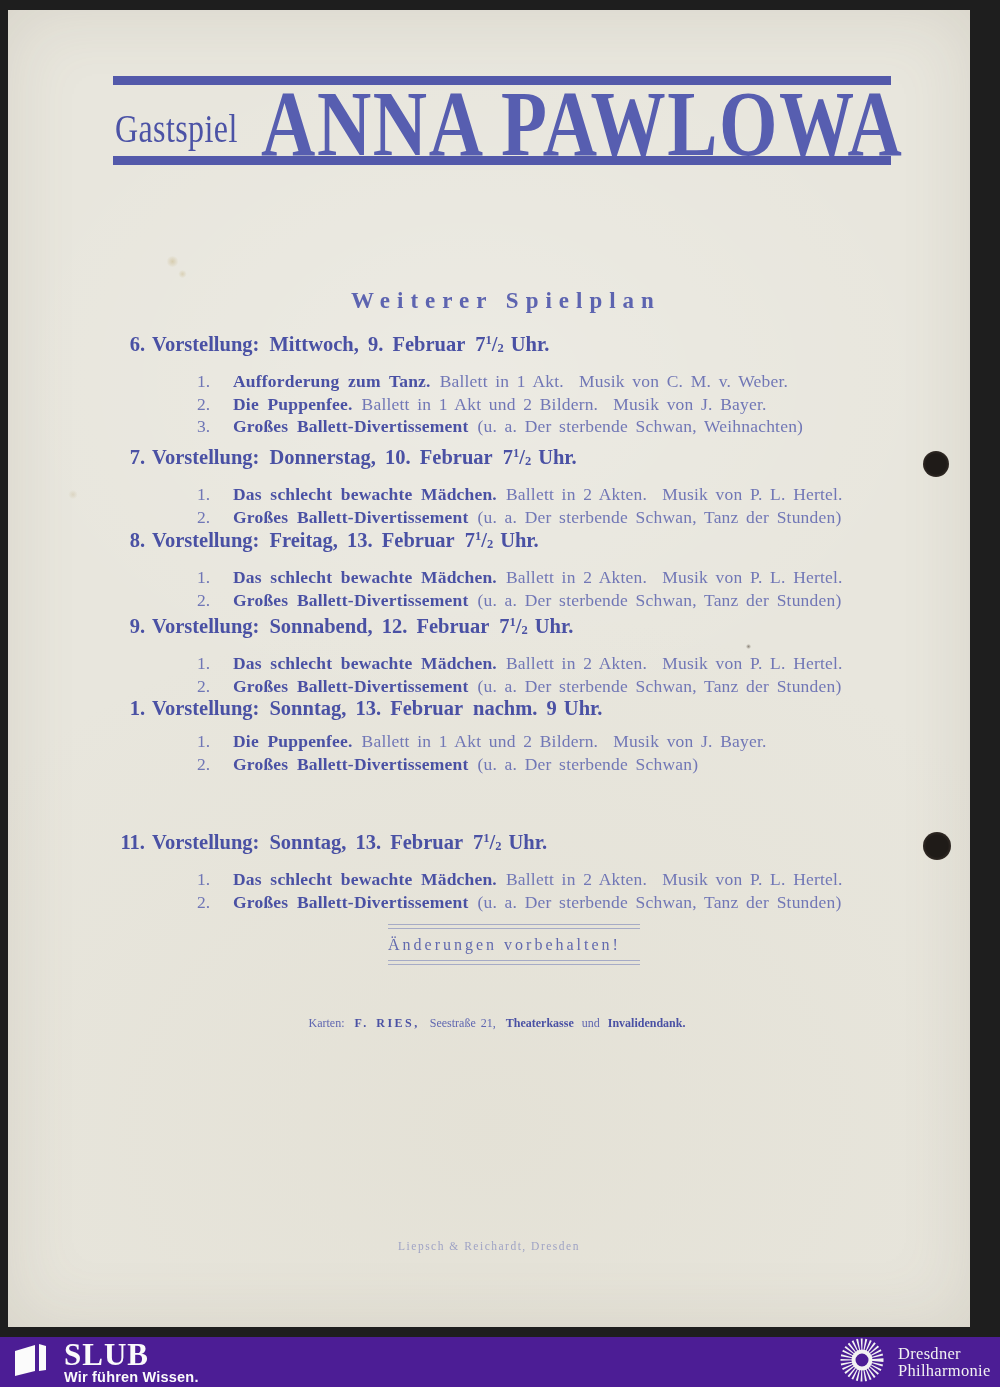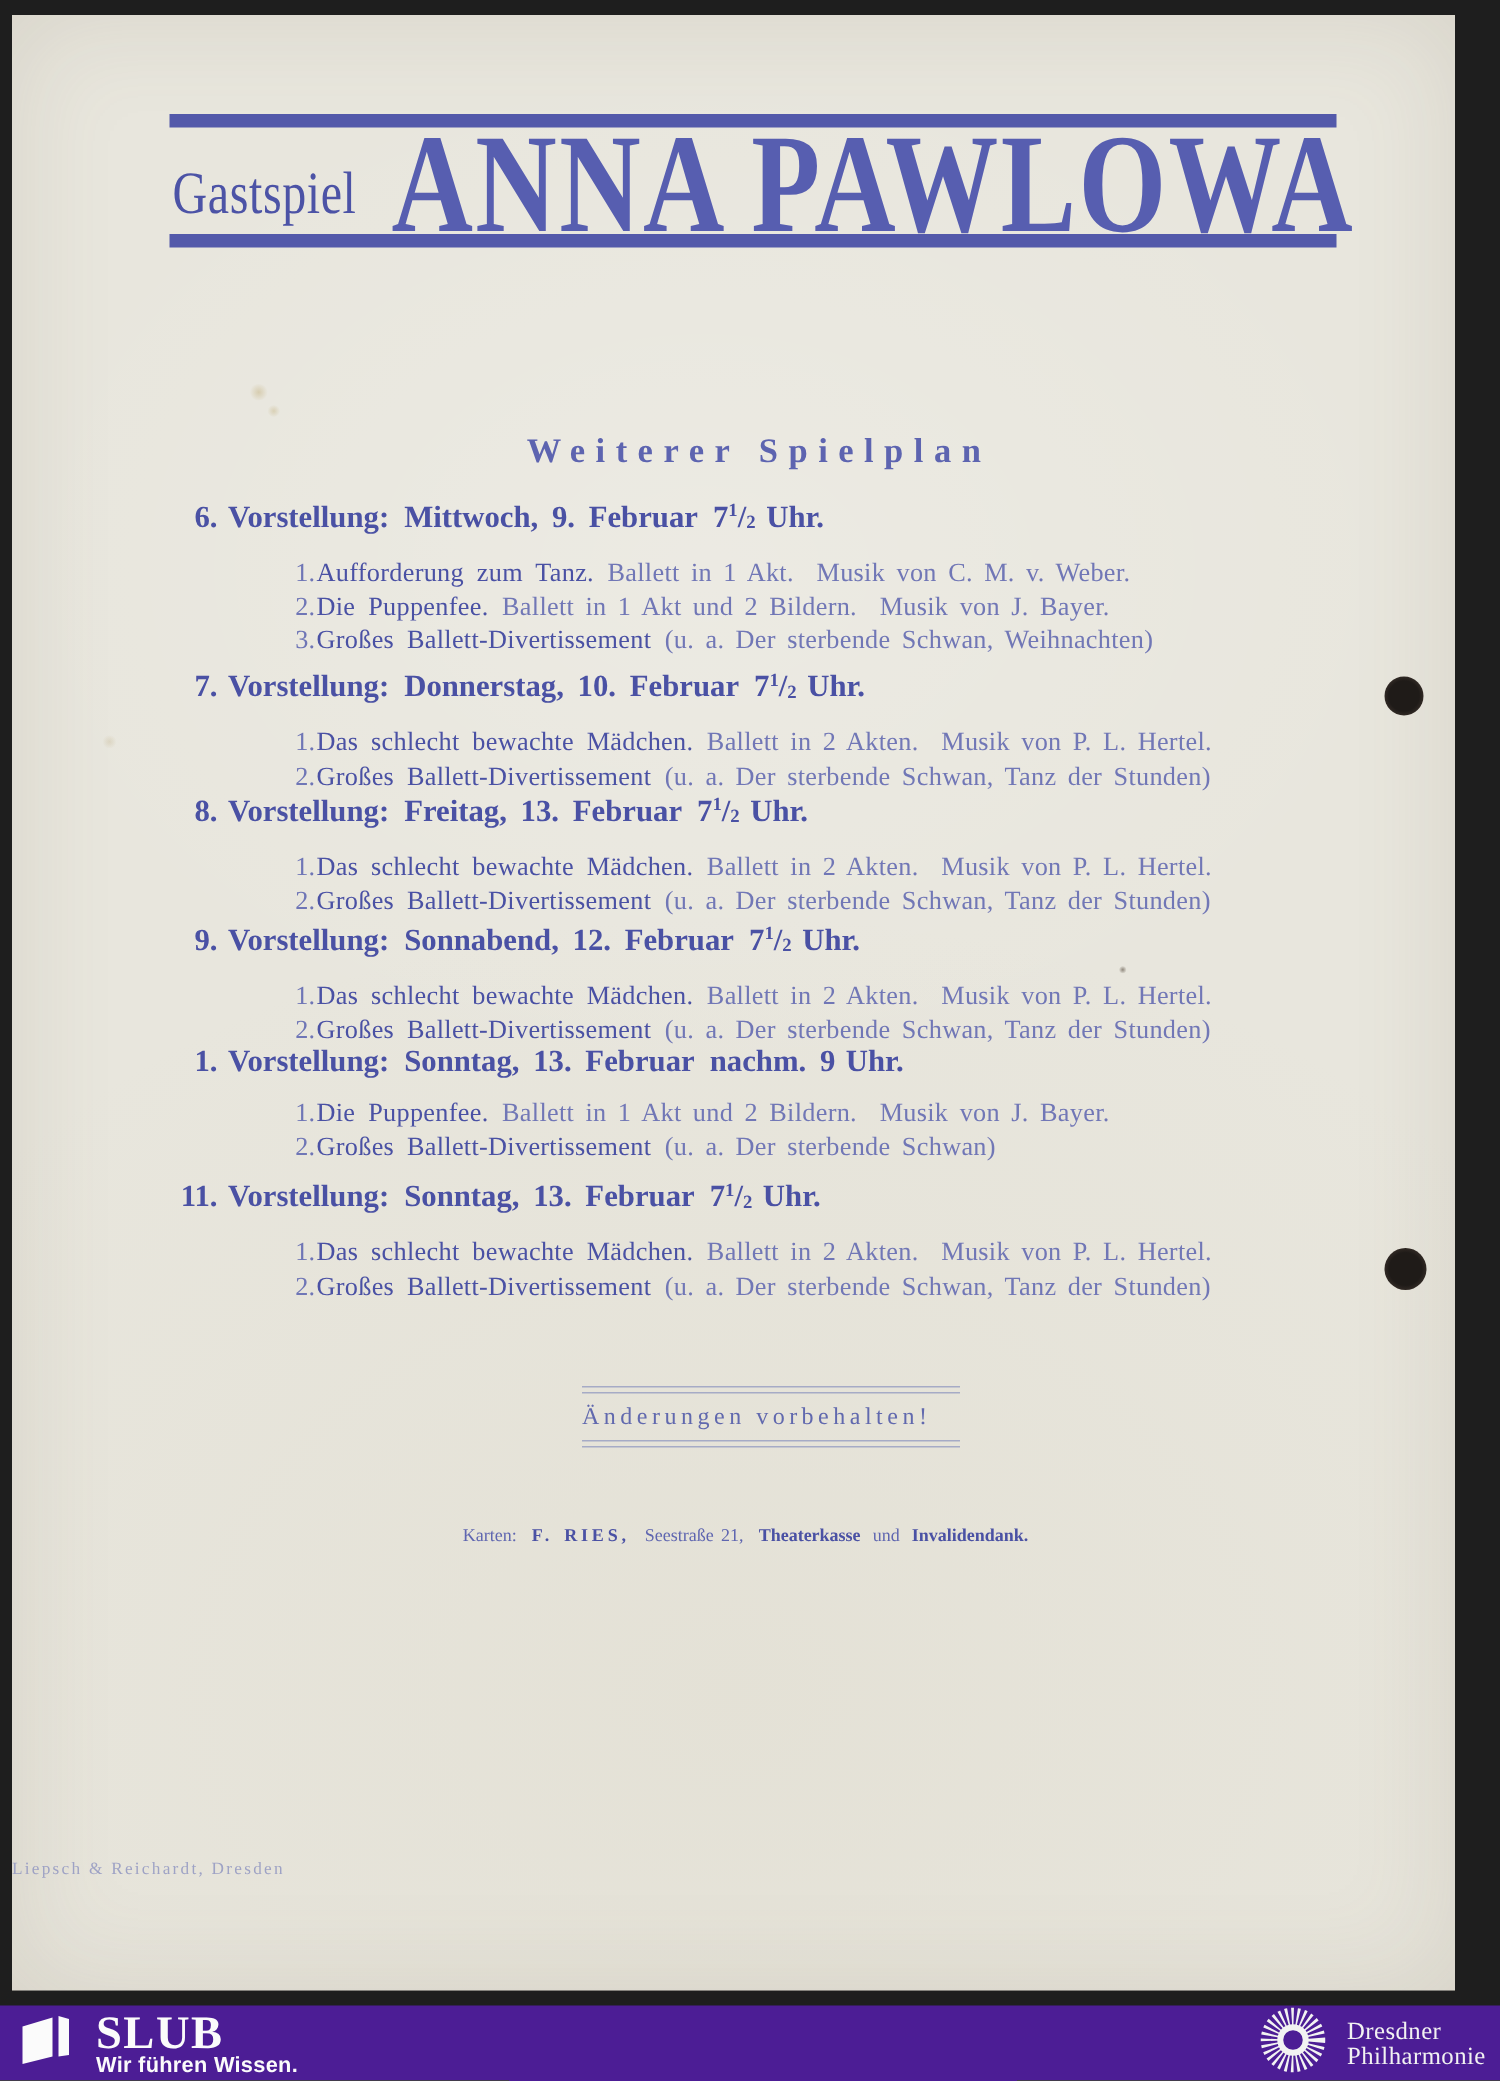--- a/index.html
+++ b/index.html
@@ -36,37 +36,37 @@
   }
 
   
   .section-title{
     position:absolute;left:0;top:278px;width:100%;box-sizing:border-box;padding-left:34px;
     text-align:center;font-size:23px;font-weight:700;letter-spacing:7px;color:#5d64b0;white-space:nowrap;
   }
 
   
   .entry{position:absolute;left:100px;width:810px;}
-  .e6{top:320px;} .e7{top:433px;} .e8{top:516px;} .e9{top:602px;} .e10{top:688px;} .e11{top:773px;}
+  .e6{top:320px;} .e7{top:433px;} .e8{top:516px;} .e9{top:602px;} .e10{top:688px;} .e11{top:818px;}
   .entry-heading{
     display:flex;align-items:baseline;font-size:20.5px;line-height:21px;font-weight:700;
     color:#4a51a4;word-spacing:4px;white-space:nowrap;
   }
   .e-num{display:inline-block;width:37px;text-align:right;flex:none;}
   .e-label{margin-left:7px;margin-right:10px;}
   .e-date{margin-right:10px;}
   .e-time{white-space:nowrap;}
   .frac-sup{font-size:12.5px;vertical-align:7px;letter-spacing:0;}
   .frac-slash{letter-spacing:0;}
   .frac-sub{font-size:12.5px;vertical-align:-1px;letter-spacing:0;}
   .e-unit{margin-left:7px;}
   .entry-items{margin-top:11px;margin-left:84px;}
   .item{display:flex;align-items:baseline;font-size:17.5px;line-height:22.5px;white-space:nowrap;}
   .i-num{display:inline-block;width:18px;text-align:right;flex:none;color:#6f76b6;}
-  .i-title{margin-left:1px;font-weight:400;color:#4a51a4;word-spacing:4px;letter-spacing:.2px;}
+  .i-title{margin-left:23px;font-weight:700;color:#4a51a4;word-spacing:4px;letter-spacing:.2px;}
   .i-desc{margin-left:9px;color:#7177b6;word-spacing:3px;letter-spacing:.2px;white-space:pre-wrap;}
 
   
   .notice-block{position:absolute;left:380px;top:900px;width:252px;text-align:left;margin-top:14px;}
   .double-rule{height:3px;border-top:1px solid #a6abc6;border-bottom:1px solid #a6abc6;}
   .notice-text{
     margin:6px 0;font-size:16px;letter-spacing:3px;color:#6169ae;line-height:19px;white-space:nowrap;
   }
 
   
@@ -76,21 +76,21 @@
   }
   .t-label{margin-right:10px;}
   .t-vendor{font-weight:700;letter-spacing:2.5px;margin-right:10px;color:#4a51a4;}
   .t-addr{margin-right:10px;}
   .t-bold{font-weight:700;color:#4a51a4;}
   .t-conj{margin:0 8px;}
 
   
   .printer{
     position:absolute;left:0;top:1230px;width:100%;box-sizing:border-box;
-    font-size:11.5px;letter-spacing:1.5px;color:#979cc3;opacity:.9;white-space:nowrap;
+    text-align:center;font-size:11.5px;letter-spacing:1.5px;color:#979cc3;opacity:.9;white-space:nowrap;
   }
 
   
   .punch-hole{position:absolute;border-radius:50%;background:radial-gradient(circle,#1f1b18 55%,#39302a 78%,rgba(57,48,42,0) 85%);}
   .hole-1{left:923px;top:451px;width:26px;height:26px;}
   .hole-2{left:923px;top:832px;width:28px;height:28px;}
 
   
   .footer-bar{
     position:absolute;left:0;bottom:0;width:100%;height:50px;background:#4c1d95;

